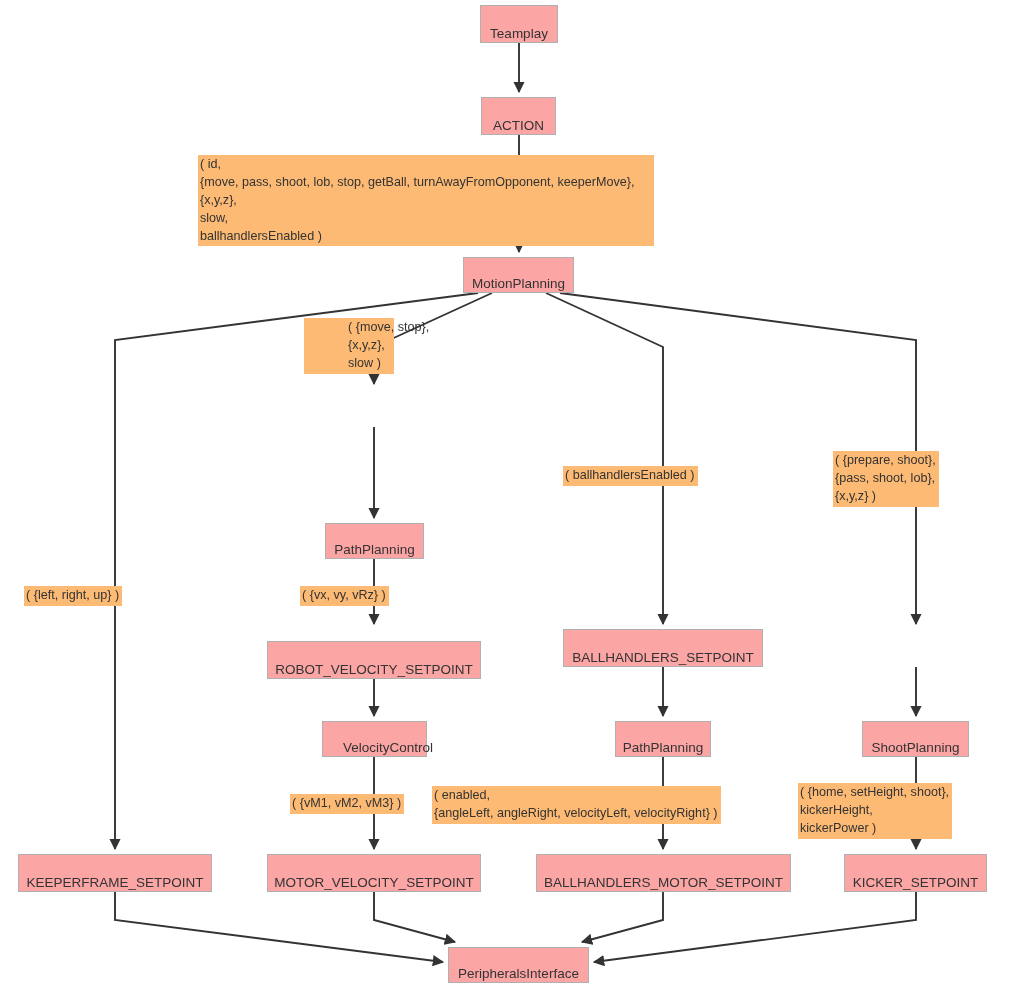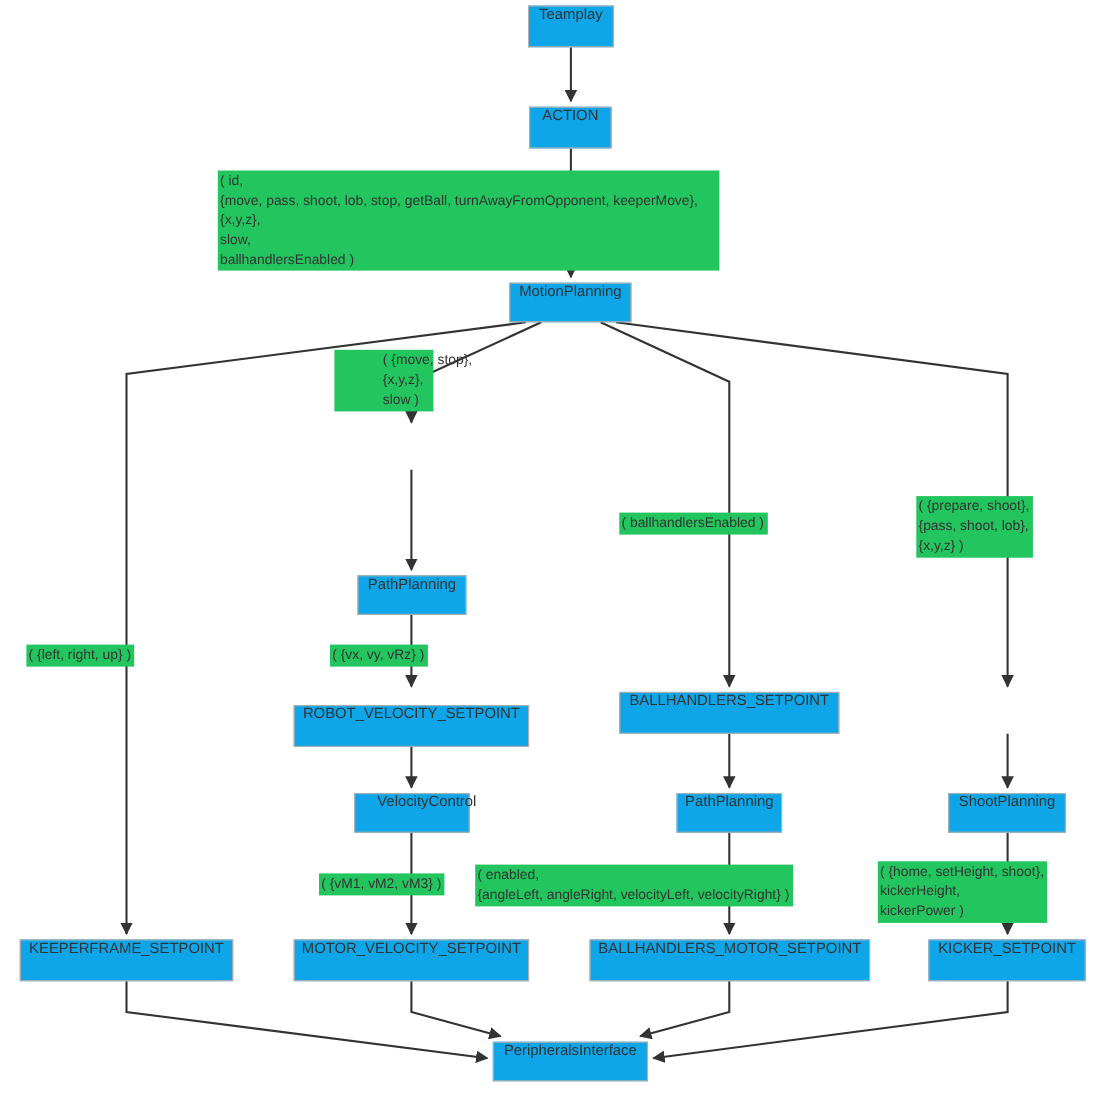--- a/index.html
+++ b/index.html
@@ -1,23 +1,23 @@
 <!DOCTYPE html>
 <html><head>
 <meta charset="utf-8">
 <style>
   html,body{margin:0;padding:0;background:#ffffff;}
   body{width:1011px;height:995px;position:relative;overflow:hidden;
        font-family:"Liberation Sans","DejaVu Sans",sans-serif;}
   #canvas{position:absolute;left:0;top:0;width:1011px;height:995px;}
   svg.edges{position:absolute;left:0;top:0;width:1011px;height:995px;pointer-events:none;}
-  .node{position:absolute;box-sizing:border-box;background:#0ea5e9;border:1px solid #b0b0b0;
-        color:#333333;display:flex;align-items:flex-start;justify-content:center;
+  .node{position:absolute;box-sizing:border-box;background:#fca5a5;border:1px solid #b0b0b0;
+        color:#333333;display:flex;align-items:flex-end;justify-content:center;
         font-size:13.5px;white-space:nowrap;line-height:1.1;}
-  .elabel{position:absolute;background:#22c55e;color:#333333;font-size:12.6px;
+  .elabel{position:absolute;background:#fdba74;color:#333333;font-size:12.6px;
           line-height:1.42;white-space:pre;padding:1px 3px 1px 2px;box-sizing:border-box;}
 </style>
 </head>
 <body>
 
 <div id="canvas">
 
   <svg class="edges" viewBox="0 0 1011 995">
     <defs>
       <marker id="arrow" viewBox="0 0 10 10" refX="9" refY="5" markerWidth="6" markerHeight="6" orient="auto-start-reverse">

